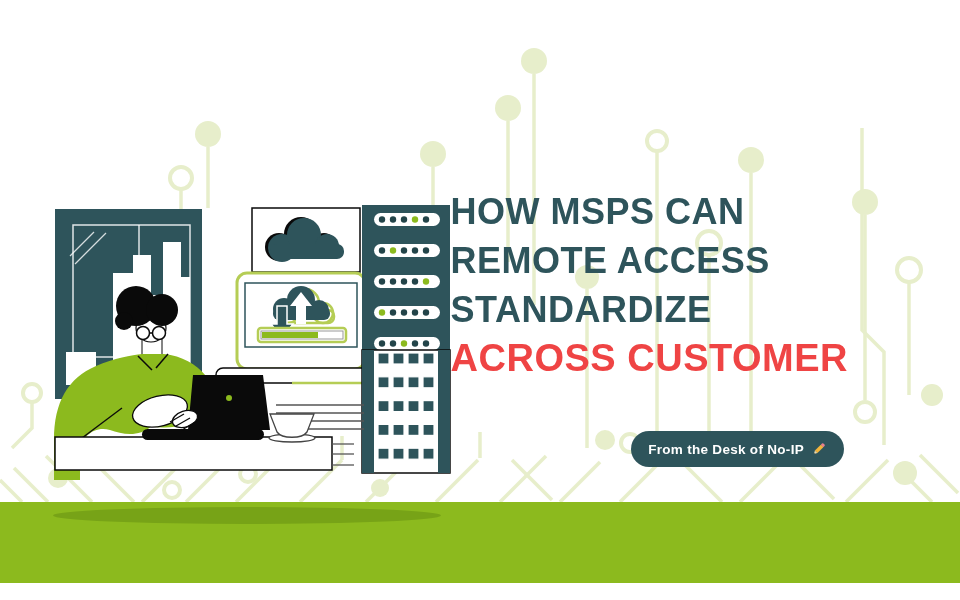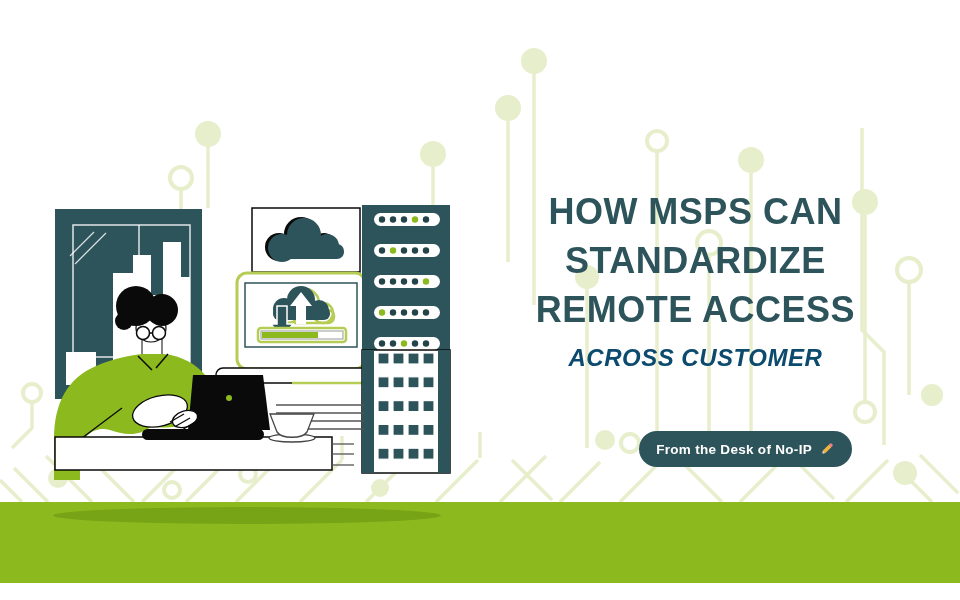--- a/index.html
+++ b/index.html
@@ -2,28 +2,28 @@
 <html><head>
 <meta charset="utf-8">
 <style>
   html,body{margin:0;padding:0;background:#fff;}
   .canvas{
     position:relative;width:960px;height:600px;overflow:hidden;background:#ffffff;
     font-family:"Liberation Sans", sans-serif;
   }
   
   .title{
-    position:absolute;top:187px;right:105px;text-align:center;
+    position:absolute;top:187px;right:112px;text-align:left;
     font-weight:800;letter-spacing:.5px;white-space:nowrap;z-index:5;
   }
   .t-line{font-size:36px;line-height:49px;color:#2e545b;}
-  .b-line{font-size:24px;line-height:48px;color:#0c4a6e;font-style:italic;}
+  .b-line{font-size:38px;line-height:48px;color:#ef4444;}
   
   .badge{
-    position:absolute;top:431px;right:108px;height:36px;z-index:6;
+    position:absolute;top:431px;right:116px;height:36px;z-index:6;
     display:inline-flex;align-items:center;gap:7px;padding:0 17px;
     background:#2e545b;border-radius:18px;color:#ffffff;
     font-weight:700;font-size:13.5px;letter-spacing:.3px;white-space:nowrap;
   }
   .badge svg{display:block;}
   
   .band{position:absolute;left:0;top:502px;width:960px;height:81px;background:#8cba1e;z-index:4;}
   .band-shadow{position:absolute;left:53px;top:5px;width:388px;height:17px;border-radius:50%;background:#77a317;}
   .illus{position:absolute;left:30px;top:178px;z-index:3;}
   .circuit{position:absolute;left:0;top:0;z-index:1;}
@@ -275,22 +275,22 @@
       <g stroke="#0a0a0a" stroke-width="1.2">
         <line x1="140" y1="244" x2="154" y2="236"></line>
         <line x1="146" y1="248" x2="160" y2="240"></line>
         <line x1="152" y1="252" x2="165" y2="244"></line>
       </g>
     </g>
   </svg>
 
   <div class="title">
     <div class="t-line">HOW MSPS CAN</div>
+    <div class="t-line">REMOTE ACCESS</div>
     <div class="t-line">STANDARDIZE</div>
-    <div class="t-line">REMOTE ACCESS</div>
     <div class="b-line">ACROSS CUSTOMER</div>
   </div>
 
   <div class="badge">
     <span>From the Desk of No-IP</span>
     <svg width="16" height="16" viewBox="0 0 16 16">
       <g transform="rotate(-45 8 8)">
         <rect x="12" y="6.2" width="3" height="3.6" rx="1" fill="#e8808f"></rect>
         <rect x="4" y="6.2" width="8.3" height="3.6" fill="#f2b43c"></rect>
         <polygon points="4,6.2 0.8,8 4,9.8" fill="#eed9a9"></polygon>

